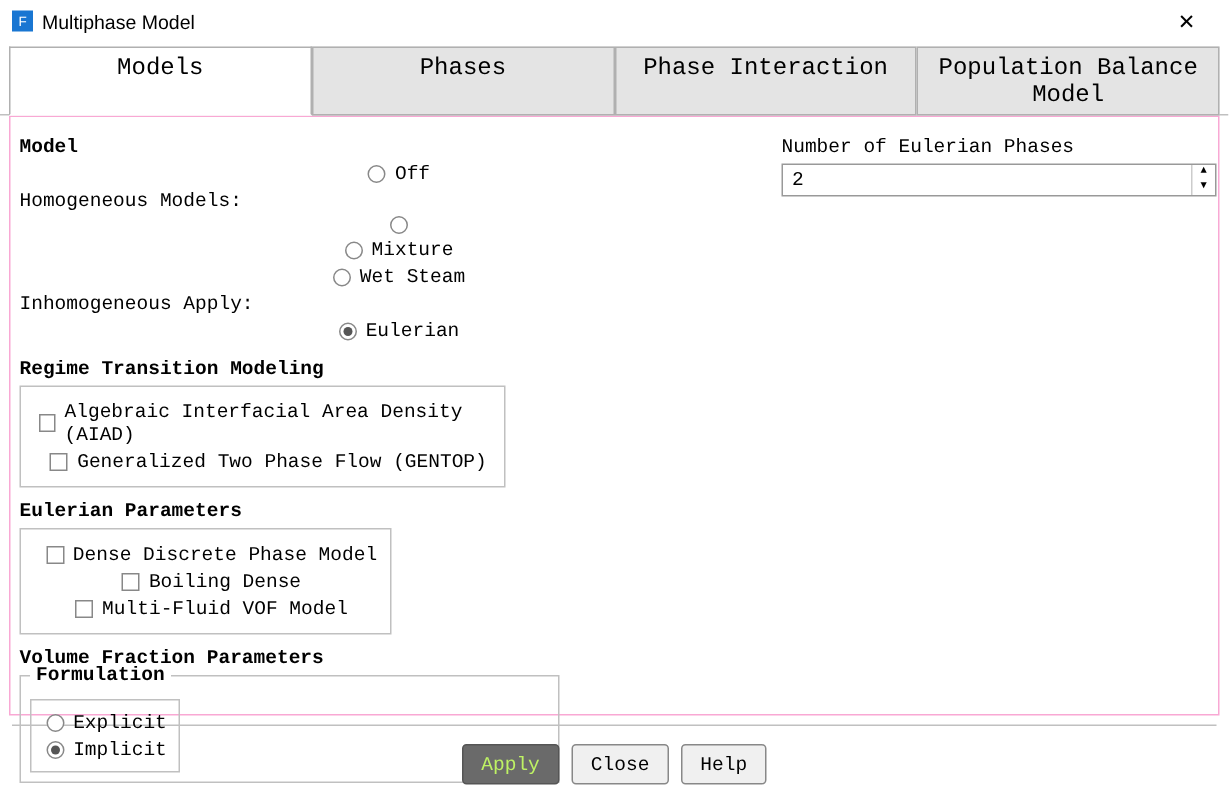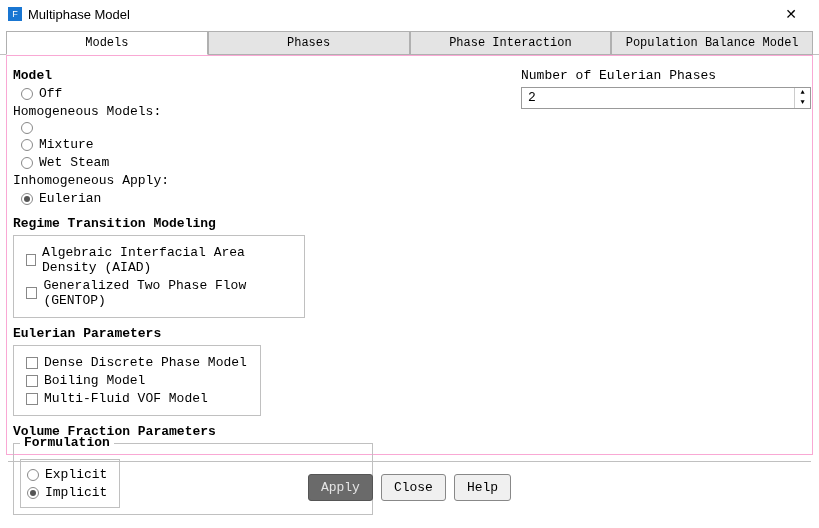--- a/index.html
+++ b/index.html
@@ -44,21 +44,21 @@
   border-bottom: 1px solid #c0c0c0;
   padding: 0 6px;
   margin-top: 2px;
 }
 .tab {
   flex: 1;
   text-align: center;
   padding: 4px 0;
   border: 1px solid #b0b0b0;
   background: #e4e4e4;
-  font-size: 12px;
+  font-size: 16px;
   cursor: pointer;
   position: relative;
   top: 1px;
 }
 .tab.active {
   background: #fff;
   border-bottom: 1px solid #fff;
 }
 .content {
   display: flex;
@@ -79,20 +79,21 @@
   margin: 2px 0;
 }
 .sub-label {
   margin: 2px 0;
 }
 .radio-row, .check-row {
   display: flex;
   align-items: center;
   gap: 6px;
   margin: 3px 0 3px 8px;
+  justify-content: center;
 }
 .radio {
   width: 12px;
   height: 12px;
   border: 1px solid #888;
   border-radius: 50%;
   display: inline-flex;
   align-items: center;
   justify-content: center;
   background: #fff;
@@ -107,21 +108,21 @@
 .checkbox {
   width: 12px;
   height: 12px;
   border: 1px solid #888;
   background: #fff;
 }
 .check-group {
   border: 1px solid #c0c0c0;
   padding: 6px 4px;
   margin: 4px 0 8px 0;
-  width: 292px;
+  width: 324px;
 }
 .eulerian-group {
   width: 248px;
 }
 .vol-frac-group {
   border: 1px solid #c0c0c0;
   padding: 0 23px 6px 6px;
   margin-top: 4px;
   width: 360px;
 }
@@ -178,21 +179,21 @@
   padding: 5px 12px;
   border: 1px solid #888;
   background: #f0f0f0;
   border-radius: 3px;
   font-family: "Courier New", monospace;
   font-size: 13px;
   cursor: pointer;
 }
 .btn.primary {
   background: #6a6a6a;
-  color: #e5e5e5;
+  color: #bef264;
   border-color: #555;
 }
 </style>
 </head>
 <body>
 
 <div class="title-bar">
   <div class="app-icon">F</div>
   <div class="title-text">Multiphase Model</div>
   <div class="close-btn">✕</div>
@@ -245,21 +246,21 @@
     </div>
 
     <div class="section-title">Eulerian Parameters</div>
     <div class="check-group eulerian-group">
       <div class="check-row">
         <span class="checkbox"></span>
         <span>Dense Discrete Phase Model</span>
       </div>
       <div class="check-row">
         <span class="checkbox"></span>
-        <span>Boiling Model</span>
+        <span>Boiling Dense</span>
       </div>
       <div class="check-row">
         <span class="checkbox"></span>
         <span>Multi-Fluid VOF Model</span>
       </div>
     </div>
 
     <div class="section-title">Volume Fraction Parameters</div>
     <div class="vol-frac-group">
       <span class="legend">Formulation</span>

